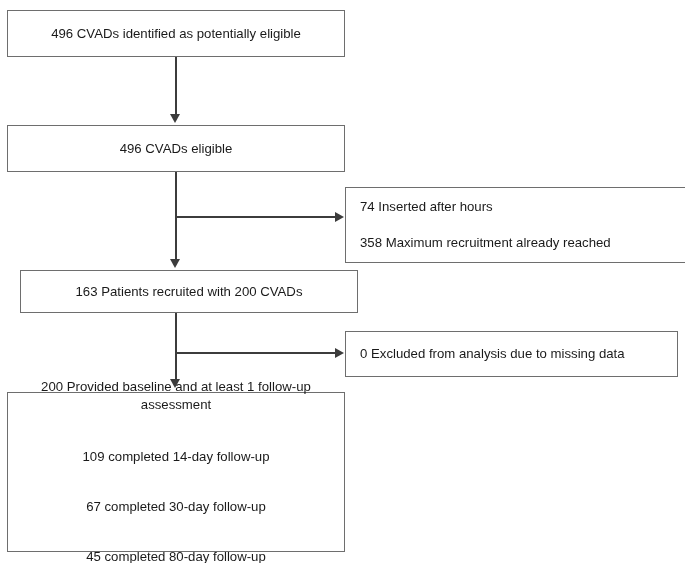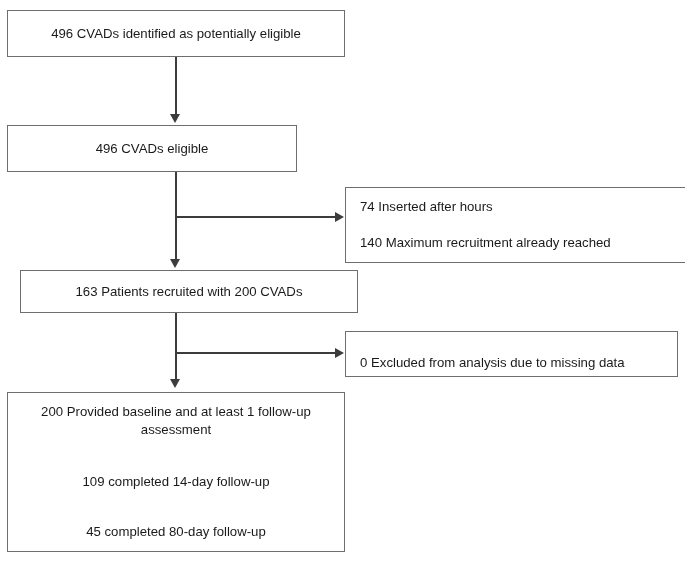--- a/index.html
+++ b/index.html
@@ -39,26 +39,26 @@
     align-items: flex-start;
     text-align: left;
     padding: 4px 14px;
   }
   .node .line {
     display: block;
     white-space: pre-line;
   }
   
   #box-eligible-screen { left: 7px;  top: 10px;  width: 338px; height: 47px; }
-  #box-eligible        { left: 7px;  top: 125px; width: 290px; height: 47px; }
+  #box-eligible        { left: 7px;  top: 125px; width: 338px; height: 47px; }
   #box-recruited       { left: 20px;  top: 270px; width: 338px; height: 43px; }
   #box-followup        { left: 7px;  top: 392px; width: 338px; height: 160px; }
   
   #box-excluded-reasons { left: 345px; top: 187px; width: 393px; height: 76px; }
-  #box-excluded-missing { left: 345px; top: 331px; width: 333px; height: 46px; justify-content: flex-end; }
+  #box-excluded-missing { left: 345px; top: 331px; width: 333px; height: 46px; }
 
   #box-followup .stack {
     width: 100%;
     display: flex;
     flex-direction: column;
     align-items: center;
     gap: 16px;
   }
   #box-followup .head {
     text-align: center;
@@ -112,38 +112,39 @@
   </div>
 
   <div class="conn vline" id="conn-2" style="left:175px; top:172px; height:89px;"></div>
   <div class="arrow-down" id="arrow-2" style="left:170.3px; top:259px;"></div>
 
   <div class="conn hline" id="conn-branch-1" style="left:175px; top:216px; width:161px;"></div>
   <div class="arrow-right" id="arrow-3" style="left:335px; top:212.3px;"></div>
 
   <div class="node left" id="box-excluded-reasons">
     <span class="line r1">74 Inserted after hours</span>
-    <span class="line r2">140 Maximum recruitment already reached</span>
+    <span class="line r2">358 Maximum recruitment already reached</span>
   </div>
 
   <div class="node center" id="box-recruited">
     <span class="line">163 Patients recruited with 200 CVADs</span>
   </div>
 
   <div class="conn vline" id="conn-3" style="left:175px; top:313px; height:68px;"></div>
   <div class="arrow-down" id="arrow-4" style="left:170.3px; top:379px;"></div>
 
   <div class="conn hline" id="conn-branch-2" style="left:175px; top:352px; width:161px;"></div>
   <div class="arrow-right" id="arrow-5" style="left:335px; top:348.3px;"></div>
 
   <div class="node left" id="box-excluded-missing">
     <span class="line">0 Excluded from analysis due to missing data</span>
   </div>
 
   <div class="node center" id="box-followup">
     <div class="stack">
       <span class="line head">200 Provided baseline and at least 1 follow-up assessment</span>
       <span class="line sub">109 completed 14-day follow-up</span>
+      <span class="line sub">67 completed 30-day follow-up</span>
       <span class="line sub last">45 completed 80-day follow-up</span>
     </div>
   </div>
 
 </div>
 
 </body></html>

